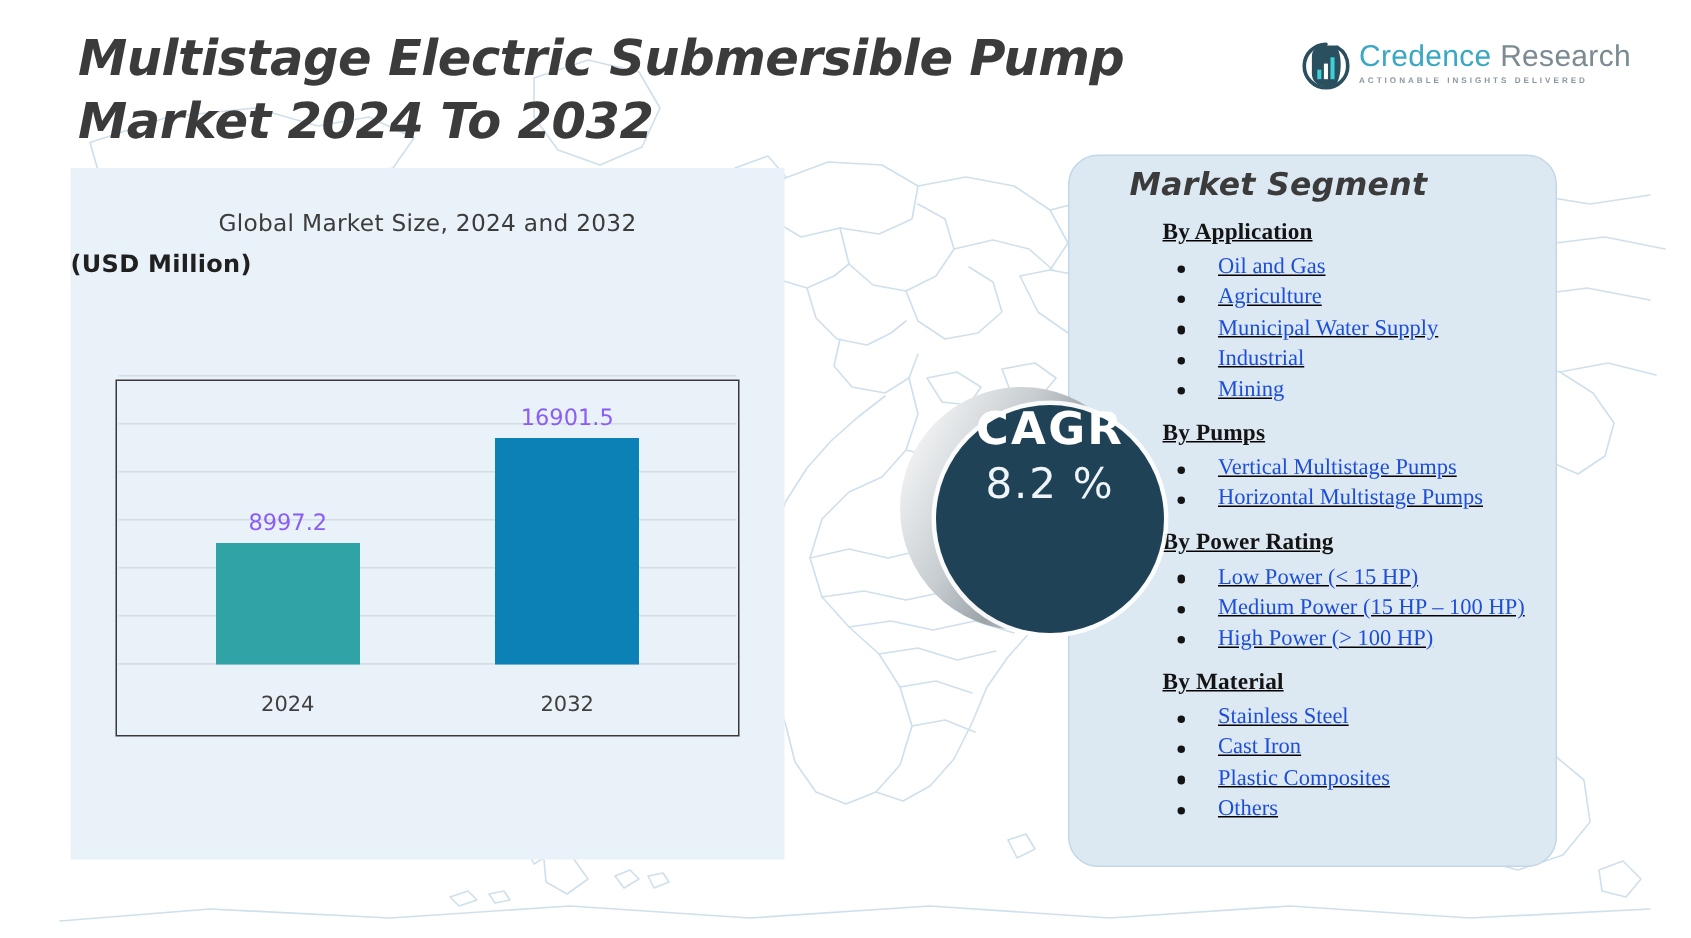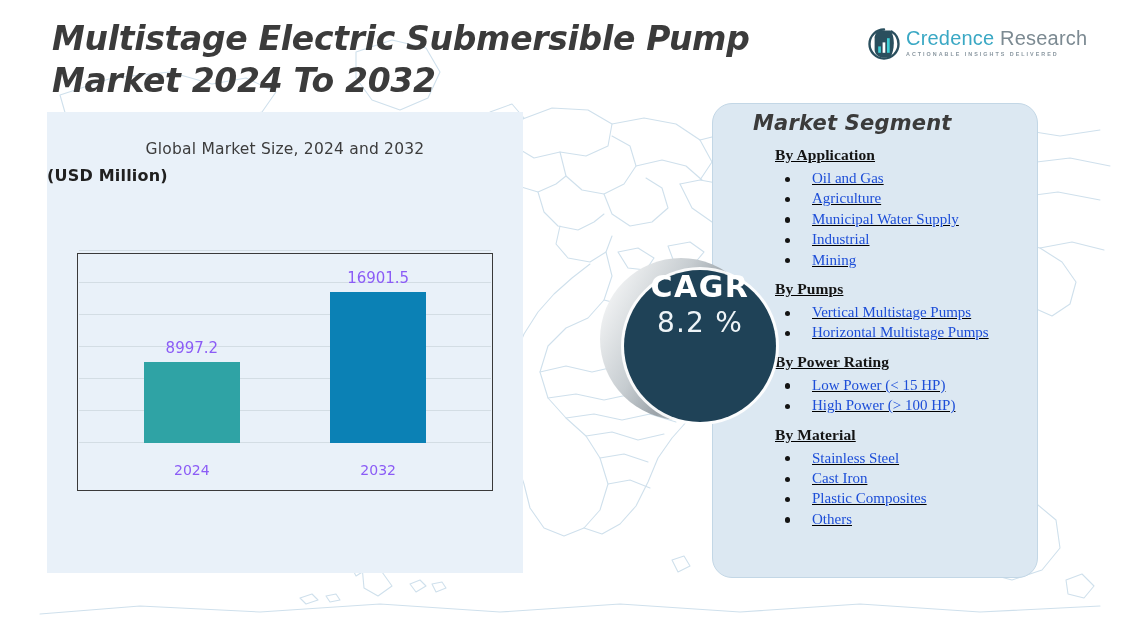--- a/index.html
+++ b/index.html
@@ -62,21 +62,21 @@
   .gridline{position:absolute;left:1px;right:1px;height:1px;background:#d3dde4;}
   #bars{position:absolute;left:0;right:0;bottom:47px;height:170px;}
   .bar{position:absolute;bottom:0;}
   .bar-rect{position:absolute;left:0;bottom:0;width:100%;}
   .bar-value{
     position:absolute;left:50%;transform:translateX(-50%);
     font-family:"DejaVu Sans", sans-serif;font-size:15px;color:#8b5cf6;white-space:nowrap;
   }
   .bar-cat{
     position:absolute;left:50%;transform:translateX(-50%);top:10px;
-    font-family:"DejaVu Sans", sans-serif;font-size:14px;color:#8b5cf6;white-space:nowrap;
+    font-family:"DejaVu Sans", sans-serif;font-size:14px;color:#404040;white-space:nowrap;
   }
   #cat-row{position:absolute;left:0;right:0;bottom:14px;height:24px;}
 
   
   #cagr-wrap{position:absolute;left:600px;top:258px;width:186px;height:186px;z-index:6;}
   #cagr-shadow{
     position:absolute;left:0;top:0;width:162px;height:162px;border-radius:50%;
     background:linear-gradient(118deg,#ffffff 2%,#c6ccd0 38%,#9ba3a9 56%,#ced3d6 74%,#ffffff 98%);
   }
   #cagr-circle{
@@ -280,20 +280,21 @@
           <li><span class="dot"></span>Mining</li>
         </ul>
         <div class="seg-head">By Pumps</div>
         <ul class="seg-list">
           <li><span class="dot"></span>Vertical Multistage Pumps</li>
           <li><span class="dot"></span>Horizontal Multistage Pumps</li>
         </ul>
         <div class="seg-head">By Power Rating</div>
         <ul class="seg-list">
           <li><span class="dot"></span>Low Power (&lt; 15 HP)</li>
+          <li><span class="dot"></span>Medium Power (15 HP – 100 HP)</li>
           <li><span class="dot"></span>High Power (&gt; 100 HP)</li>
         </ul>
         <div class="seg-head">By Material</div>
         <ul class="seg-list">
           <li><span class="dot"></span>Stainless Steel</li>
           <li><span class="dot"></span>Cast Iron</li>
           <li><span class="dot"></span>Plastic Composites</li>
           <li><span class="dot"></span>Others</li>
         </ul>
       </div>

